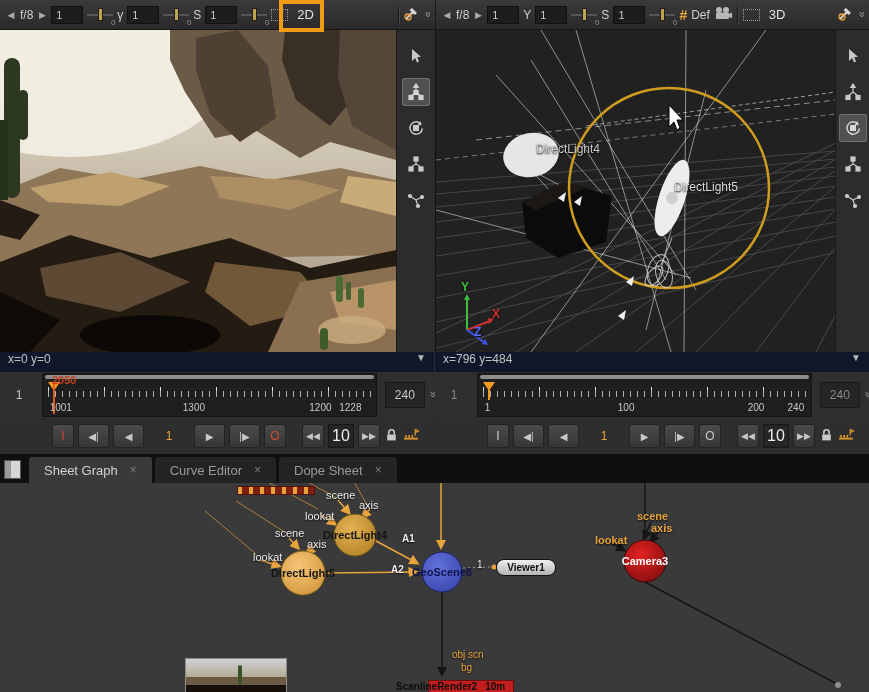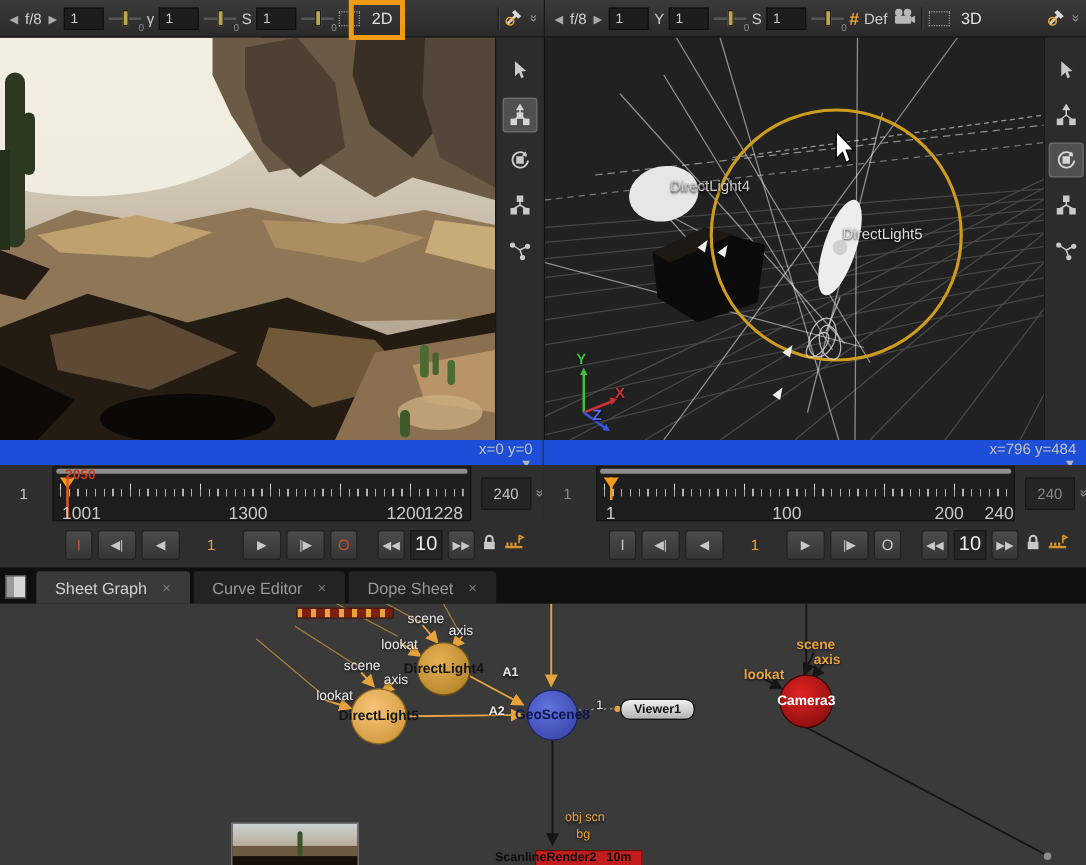--- a/index.html
+++ b/index.html
@@ -30,38 +30,38 @@
   #v2d{left:0;width:396px;background:#0d0d0d;}
   #v3d{left:435px;width:400px;background:#212121;border-left:1px solid #101010;}
   .vlabel{position:absolute;font-size:12px;color:#c9c9c9;text-shadow:0 1px 2px #000;white-space:nowrap;}
   .vtool{position:absolute;top:30px;height:322px;background:#2c2c2c;display:flex;flex-direction:column;
          align-items:center;padding-top:12px;gap:8px;box-sizing:border-box;z-index:4;}
   #vt-left{left:396px;width:39px;border-left:1px solid #191919;}
   #vt-right{left:835px;width:34px;border-left:1px solid #191919;}
   .vtool-btn{width:28px;height:28px;display:flex;align-items:center;justify-content:center;border-radius:3px;}
   .vtool-btn.sel{background:#505050;box-shadow:inset 0 0 0 1px #707070;}
   
-  .statusbar{position:absolute;top:352px;height:20px;background:#1d4ed8;color:#c2c2c2;font-size:12px;
-             display:flex;align-items:flex-end;justify-content:space-between;padding:0 8px;box-sizing:border-box;flex-direction:column;}
+  .statusbar{position:absolute;top:352px;height:20px;background:#0f172a;color:#c2c2c2;font-size:12px;
+             display:flex;align-items:flex-start;justify-content:space-between;padding:0 8px;box-sizing:border-box;}
   #sb-left{left:0;width:434px;}
   #sb-right{left:435px;width:434px;}
   .sb-drop{color:#b5b5b5;font-size:10px;}
   
   .tl{position:absolute;top:372px;height:46px;background:#2f2f2f;display:flex;align-items:center;box-sizing:border-box;}
   #tl-left{left:0;width:434px;}
   #tl-right{left:435px;width:434px;}
   .tl-in{width:38px;text-align:center;color:#c8c8c8;font-size:12px;}
   .dim{color:#8a8a8a !important;}
   .ruler{position:relative;flex:1;height:42px;background:#1e1e1e;border:1px solid #141414;margin:0 4px;}
   .scrollstrip{position:absolute;top:1px;left:2px;right:2px;height:4px;background:#8d8d8d;border-radius:2px;}
   .ticks-minor{position:absolute;left:5px;right:5px;top:17px;height:6px;
                background:repeating-linear-gradient(90deg,#b2b2b2 0 1px,transparent 1px 7px);}
   .ticks-major{position:absolute;left:5px;right:5px;top:13px;height:10px;
                background:repeating-linear-gradient(90deg,#dcdcdc 0 1px,transparent 1px 56px);}
-  .tick-label{position:absolute;top:28px;color:#c8c8c8;font-size:14px;}
+  .tick-label{position:absolute;top:28px;color:#c8c8c8;font-size:10px;}
   .ph-tri{position:absolute;left:5px;top:8px;width:0;height:0;border:6px solid transparent;border-top:9px solid #f29a1e;}
   .ph-line{position:absolute;left:10px;top:8px;width:2px;height:32px;background:#e2581e;}
   .ph-line.short{height:18px;background:#f29a1e;}
   .ph-label{position:absolute;left:9px;top:0px;color:#c2401e;font-size:11px;font-weight:bold;}
   .tl-out{width:38px;height:24px;background:#252525;border:1px solid #181818;color:#c8c8c8;font-size:12px;
           text-align:center;line-height:24px;margin:0 4px;}
   
   .transport{position:absolute;top:418px;height:36px;display:flex;align-items:center;gap:4px;}
   #tr-left{left:52px;}
   #tr-right{left:487px;}

